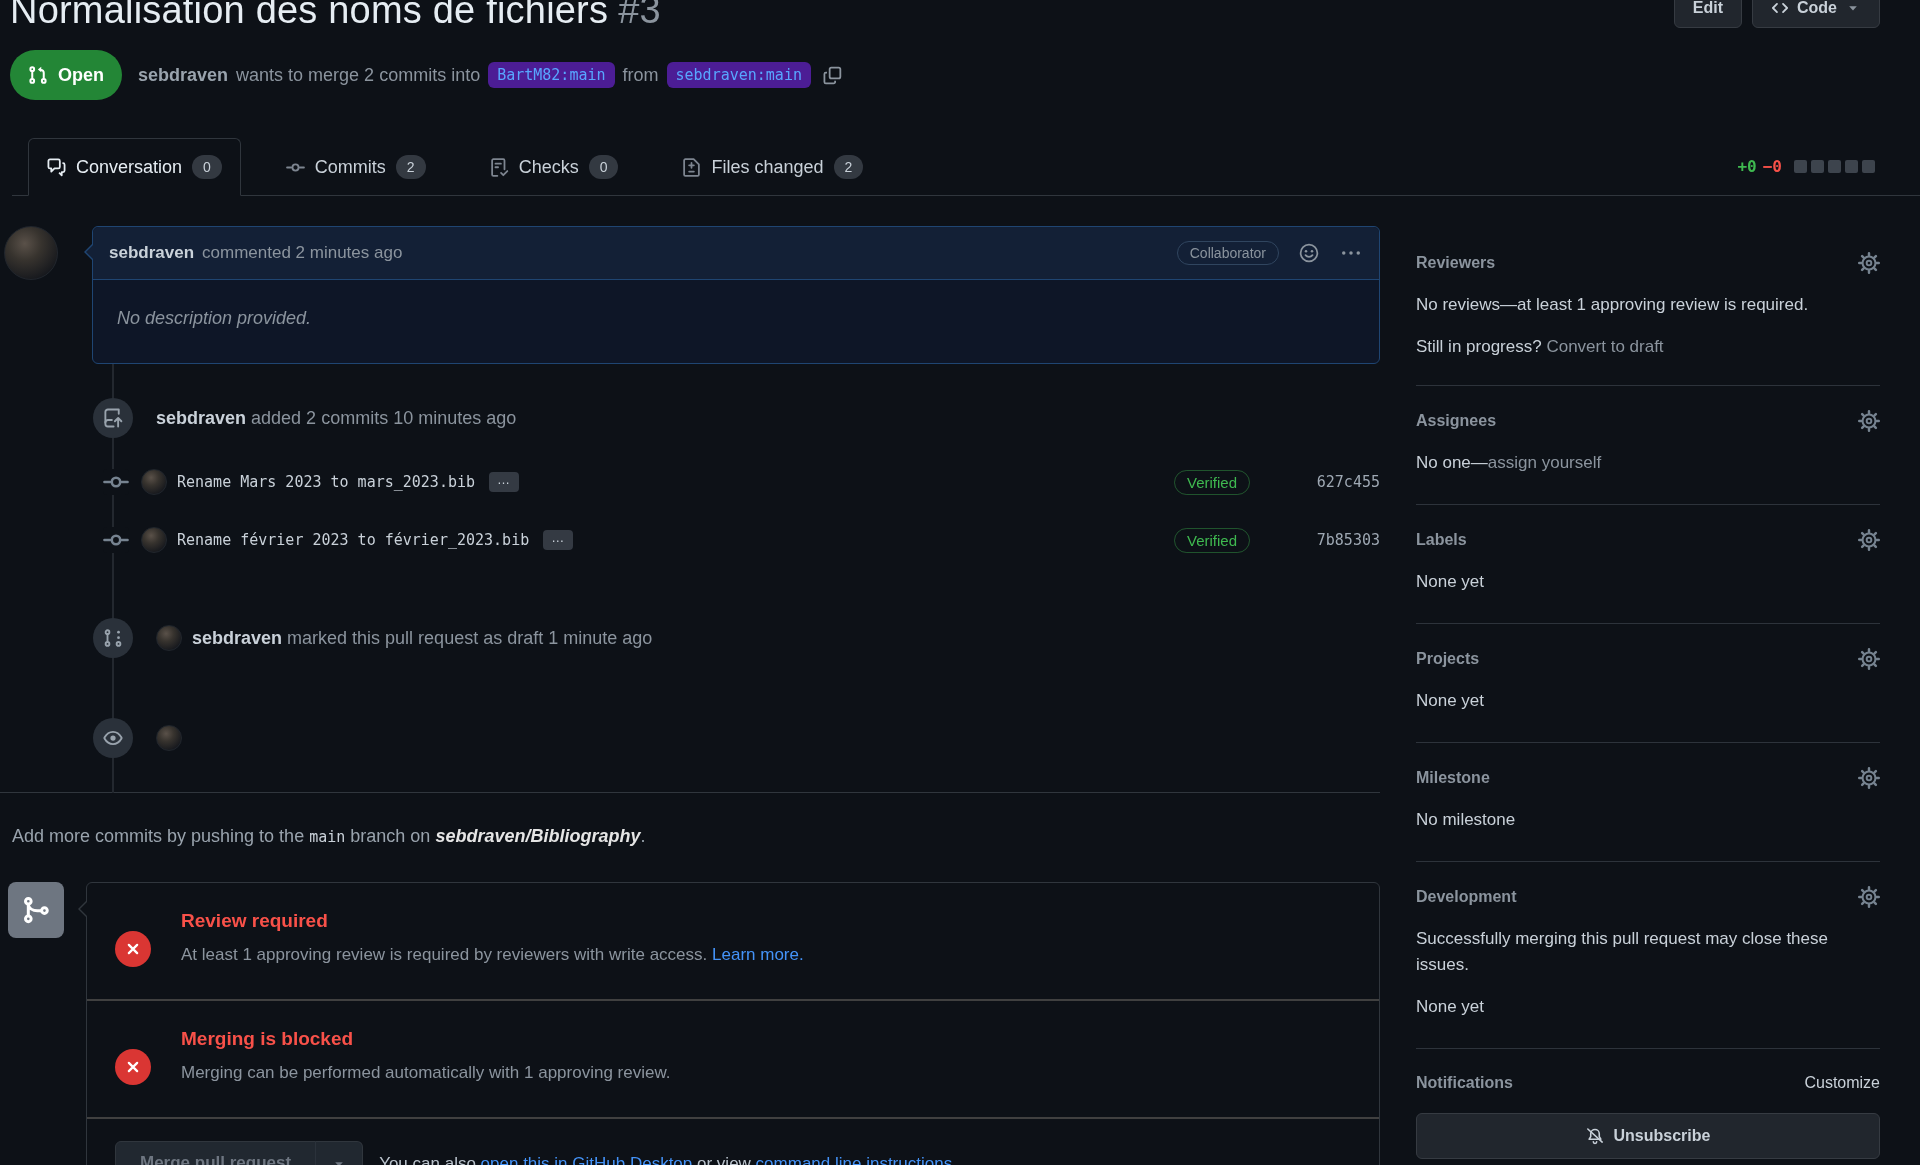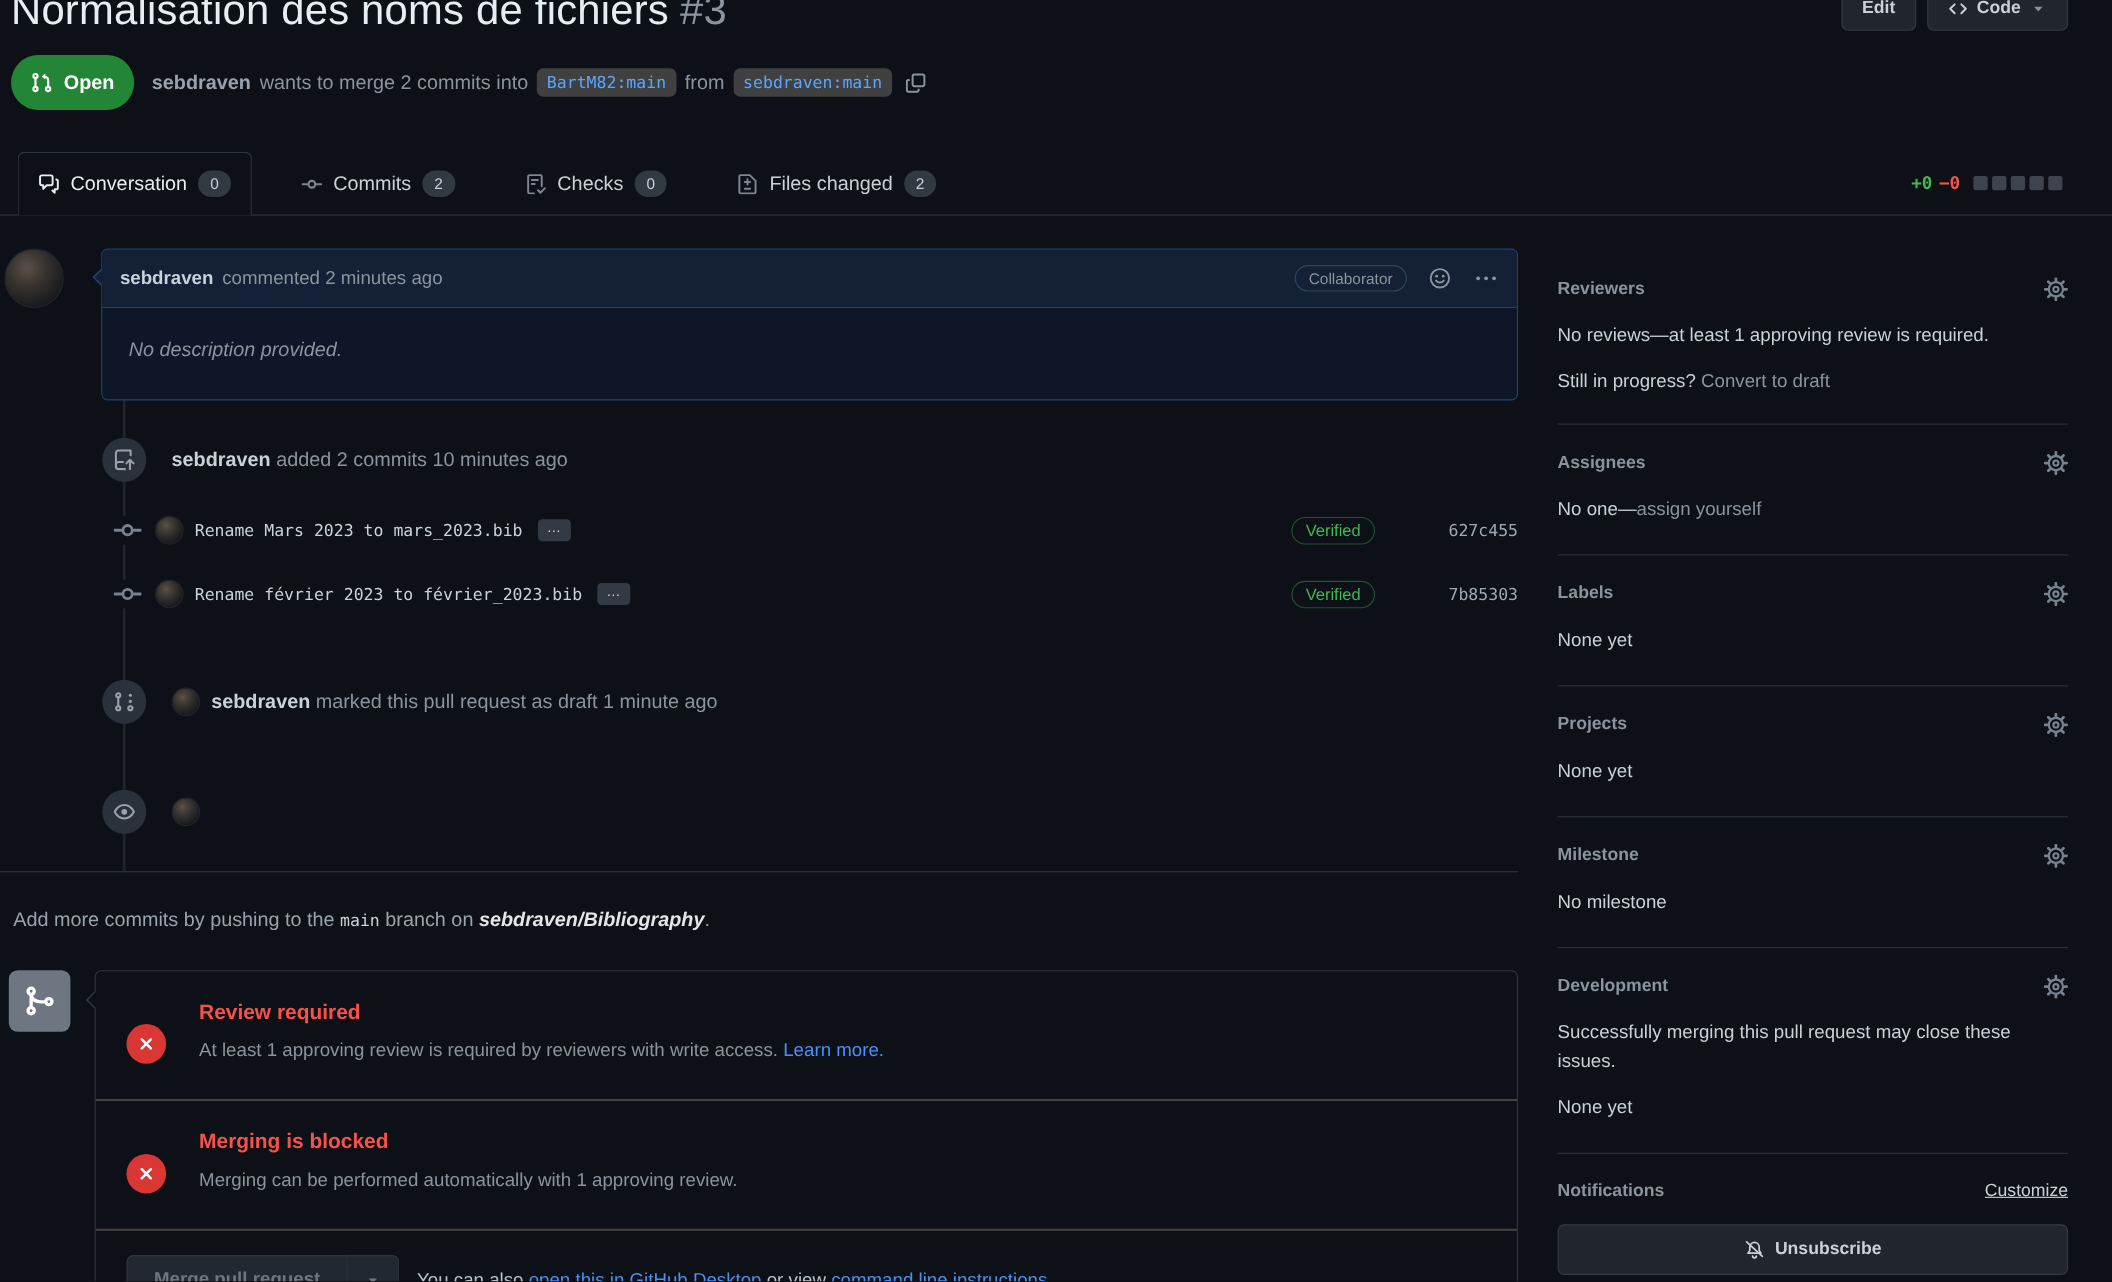--- a/index.html
+++ b/index.html
@@ -15,26 +15,26 @@
   .header-actions{margin-left:auto;display:flex;gap:10px;margin-top:2px;}
   .btn{display:inline-flex;align-items:center;gap:8px;height:40px;padding:0 18px;background:#21262d;
        border:1px solid #363b42;border-radius:6px;color:#c9d1d9;font-size:16px;font-weight:600;cursor:pointer;}
   .btn .caret{color:#8b949e;}
 
   .meta-row{display:flex;align-items:center;margin:16px 0 0 10px;gap:16px;}
   .state-pill{display:inline-flex;align-items:center;gap:10px;background:#238636;color:#fff;
               border-radius:999px;padding:0 18px;height:50px;font-size:18px;font-weight:700;}
   .meta-text{font-size:18px;color:#8b949e;display:flex;align-items:center;gap:8px;flex-wrap:wrap;}
   .meta-author{font-weight:700;color:#99a3ad;}
-  .branch-label{font-family:"DejaVu Sans Mono",monospace;font-size:15px;color:#58a6ff;background:#404040;
+  .branch-label{font-family:"DejaVu Sans Mono",monospace;font-size:15px;color:#58a6ff;background:#4c1d95;
                 border-radius:6px;padding:4px 9px;cursor:pointer;}
   .copy-btn{background:none;border:none;color:#8b949e;padding:2px;margin-left:2px;cursor:pointer;}
 
   
-  .tabnav{display:flex;align-items:flex-end;border-bottom:1px solid #30363d;margin-top:38px;padding-left:16px;padding-right:45px;}
+  .tabnav{display:flex;align-items:flex-end;border-bottom:1px solid #30363d;margin-top:38px;padding-left:16px;padding-right:45px;margin-left:12px;}
   .tab{display:flex;align-items:center;gap:10px;padding:16px 18px;font-size:18px;color:#c9d1d9;
        border:1px solid transparent;border-radius:6px 6px 0 0;margin-bottom:-1px;cursor:pointer;text-decoration:none;}
   .tab .ticon{color:#7d8590;}
   .tab.active{background:#0d1117;border-color:#30363d;border-bottom-color:#0d1117;color:#e6edf3;}
   .tab.active .ticon{color:#e6edf3;}
   .tab + .tab{margin-left:26px;}
   .counter{background:rgba(110,118,129,.4);color:#c9d1d9;font-size:14px;border-radius:999px;padding:2px 11px;line-height:20px;}
   .diffstat{margin-left:auto;display:flex;align-items:center;gap:4px;align-self:center;
             font-family:"DejaVu Sans Mono",monospace;font-size:16px;font-weight:700;}
   .adds{color:#3fb950;margin-right:2px;}
@@ -116,21 +116,21 @@
   .sidebar{width:464px;margin-left:36px;flex:none;padding-top:26px;}
   .side-section{padding:24px 0 28px;border-bottom:1px solid #2d333b;}
   .side-section:first-child{padding-top:0;}
   .side-head{display:flex;align-items:center;justify-content:space-between;
              font-size:16px;font-weight:700;color:#8b949e;line-height:20px;cursor:pointer;}
   .gear{background:none;border:none;color:#768390;padding:0;cursor:pointer;}
   .side-body{margin-top:18px;font-size:17px;color:#c9d1d9;line-height:26px;}
   .muted-link{color:#8b949e;cursor:pointer;}
   .side-extra{margin-top:16px;font-size:17px;color:#c9d1d9;line-height:26px;}
   .reviewers-extra-space{padding-bottom:25px;}
-  .customize{font-weight:400;color:#c9d1d9;font-size:16px;cursor:pointer;text-decoration:underline;}
+  .customize{font-weight:400;color:#c9d1d9;font-size:16px;cursor:pointer;}
   .unsub-btn{margin-top:20px;width:100%;height:46px;background:#21262d;border:1px solid #363b42;border-radius:6px;
              color:#c9d1d9;font-size:16px;font-weight:600;display:flex;align-items:center;justify-content:center;gap:10px;cursor:pointer;}
 </style>
 </head>
 <body>
 
 <svg width="0" height="0" style="position:absolute" aria-hidden="true">
   <defs>
     <symbol id="i-pr" viewBox="0 0 16 16">
       <g fill="none" stroke="currentColor" stroke-width="1.6">

